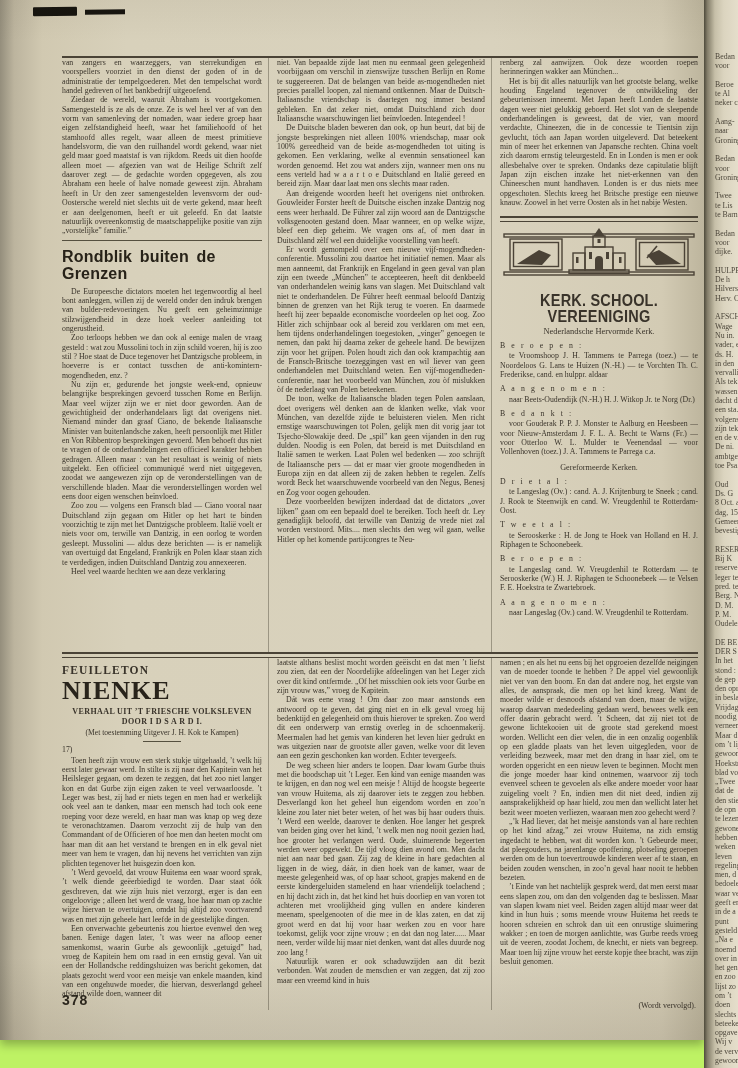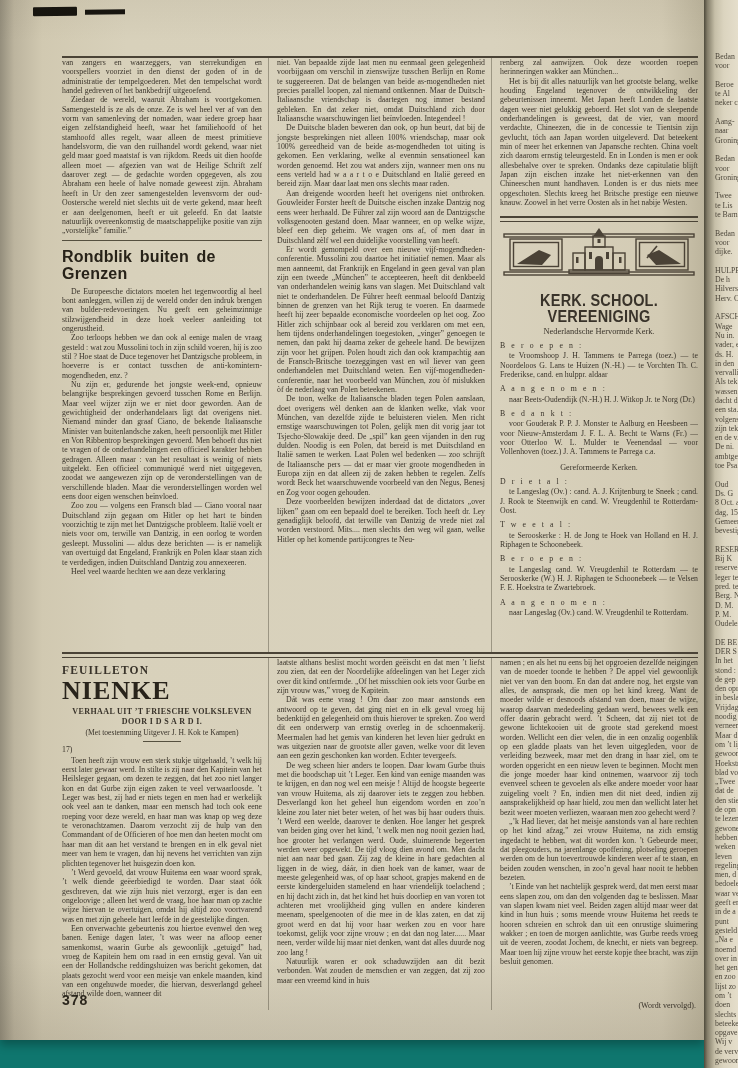--- a/index.html
+++ b/index.html
@@ -1,17 +1,17 @@
 <!DOCTYPE html>
 <html><head>
 <meta charset="utf-8">
 <style>
   html,body{margin:0;padding:0;background:#e8e6e1;}
   .stage{position:relative;width:738px;height:1068px;overflow:hidden;
-         background:#0f766e;font-family:"Liberation Serif",serif;}
+         background:#bef264;font-family:"Liberation Serif",serif;}
   
   .sheet{position:absolute;left:0;top:0;width:704px;height:1040px;
          background:linear-gradient(90deg,#948e7c 0%,#bcb49e 2%,#d1c9b1 6%,
                     #d8d1bb 18%,#d9d2bd 70%,#d3cbb4 94%,#bdb59d 100%);
          box-shadow:0 5px 9px rgba(0,0,0,.28);}
   .sheet::after{content:"";position:absolute;inset:0;pointer-events:none;
          background:linear-gradient(180deg,rgba(80,70,50,.06) 0,transparent 4%,
                     transparent 92%,rgba(60,50,35,.12) 100%);}
   .ink-mark{position:absolute;left:33px;top:7px;width:44px;height:9px;
          background:#15130e;border-radius:1px;transform:rotate(-.6deg);

